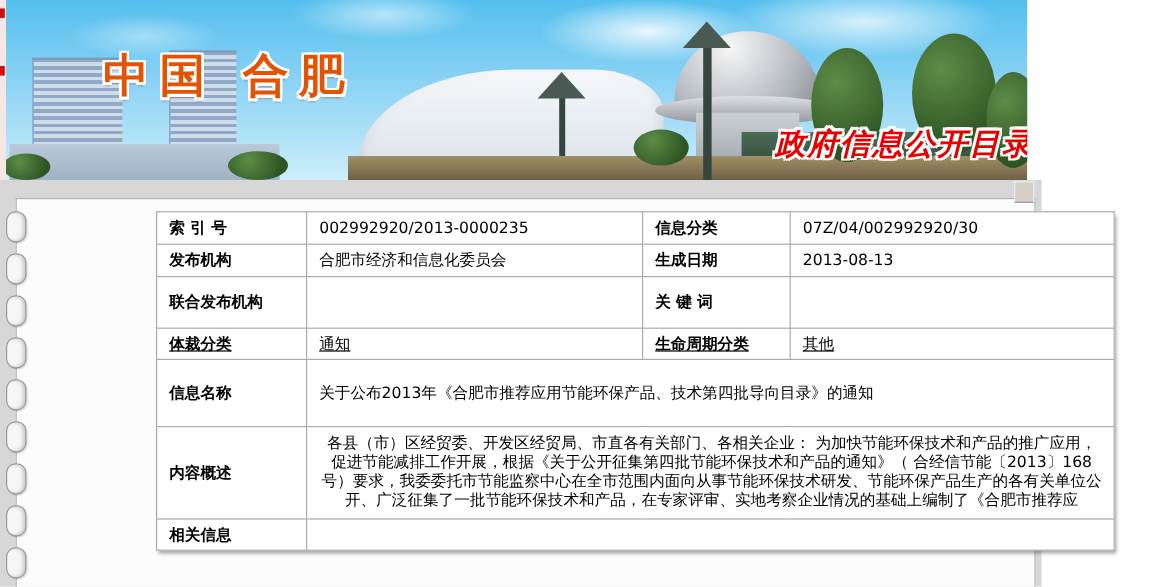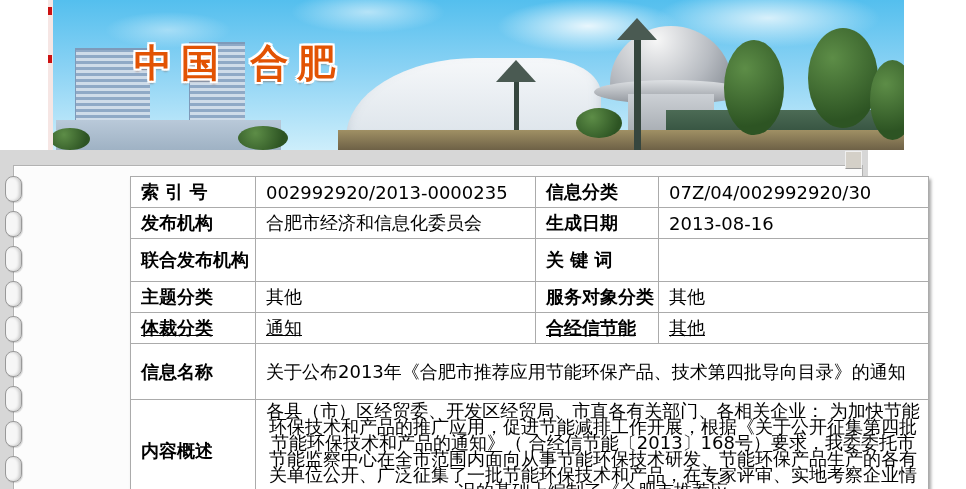--- a/index.html
+++ b/index.html
@@ -1,20 +1,20 @@
 <!DOCTYPE html>
 <html><head>
 <meta charset="utf-8">
 <style>
   * { margin:0; padding:0; box-sizing:border-box; }
   html,body { width:966px; height:489px; overflow:hidden; background:#fff;
     font-family:"DejaVu Sans","Liberation Sans",sans-serif; }
 
   
-  .banner { position:relative; width:838px; height:150px; background:#8b5cf6;margin-left:48px; }
+  .banner { position:relative; width:838px; height:150px; background:#8b5cf6; }
   .banner-photo { position:absolute; left:0; top:0; width:856px; height:150px; overflow:hidden;
     background:
       radial-gradient(ellipse 130px 38px at 540px 26px, rgba(255,255,255,.85), rgba(255,255,255,0) 70%),
       radial-gradient(ellipse 160px 42px at 720px 18px, rgba(255,255,255,.75), rgba(255,255,255,0) 70%),
       radial-gradient(ellipse 110px 30px at 320px 12px, rgba(255,255,255,.55), rgba(255,255,255,0) 70%),
       radial-gradient(ellipse 90px 26px at 120px 30px, rgba(255,255,255,.4), rgba(255,255,255,0) 70%),
       linear-gradient(180deg,#54bfee 0%,#8ad2f4 45%,#cdeefb 100%); }
   .left-strip { position:absolute; left:0; top:0; width:5px; height:150px; background:#f6e6e4; }
   .flag-red { position:absolute; left:0; width:4px; height:8px; background:#cc1111; }
   .tower { position:absolute; background:repeating-linear-gradient(0deg,#8fa9c6 0 3px,#cfdce9 3px 6px);
@@ -61,21 +61,21 @@
     box-shadow:inset 1px 1px 0 #ffffff; }
   .scroll-nub { position:absolute; left:845px; top:1px; width:17px; height:18px;
     background:#d4d0c8; border:1px solid #efefef; border-bottom-color:#9a9a9a; }
   .ring { position:absolute; left:5px; width:17px; height:26px; background:#f6f6f6;
     border:1px solid #999; border-radius:8px; box-shadow:inset -2px 0 3px rgba(0,0,0,.18),1px 1px 1px rgba(0,0,0,.15); }
 
   
   table.meta { position:absolute; left:130px; top:26px; width:798px; border-collapse:collapse;
     background:#fff; border:1px solid #969696; box-shadow:2px 3px 3px rgba(0,0,0,.35);
     table-layout:fixed; }
-  table.meta td { border:1px solid #ababab; font-size:18px; color:#000;
+  table.meta td { border:1px solid #ababab; font-size:13px; color:#000;
     padding:3px 8px 3px 10px; vertical-align:middle; overflow:hidden; }
   td.lbl { font-weight:bold; font-size:14px; padding-left:18px; white-space:nowrap; }
   td.summary { line-height:16px; padding:6px 10px; vertical-align:middle;text-align:center; }
 </style>
 </head>
 <body>
 
 <div class="banner">
   <div class="banner-photo">
 
@@ -97,20 +97,21 @@
     <div class="tree" style="left:822px; top:60px; width:45px; height:80px;"></div>
     <div class="tree" style="left:528px; top:108px; width:46px; height:30px;"></div>
     <div class="post" style="left:586px; top:40px; width:7px; height:110px;"></div>
     <div class="post-cup" style="left:569px; top:18px;"></div>
     <div class="left-strip">
       <div class="flag-red" style="top:7px;"></div>
       <div class="flag-red" style="top:55px;"></div>
     </div>
 
     <div class="site-title">中国 合肥</div>
+    <div class="section-title">政府信息公开目录</div>
   </div>
 </div>
 
 <div class="content">
   <div class="mat"></div>
   <div class="sheet"></div>
   <div class="scroll-nub"></div>
 
   <div class="ring" style="top:26px;"></div>
   <div class="ring" style="top:61px;"></div>
@@ -133,38 +134,32 @@
         <tr style="height:27px;">
       <td class="lbl">索 引 号</td>
       <td>002992920/2013-0000235</td>
       <td class="lbl">信息分类</td>
       <td>07Z/04/002992920/30</td>
     </tr>
     <tr style="height:27px;padding-left:17px;">
       <td class="lbl">发布机构</td>
       <td>合肥市经济和信息化委员会</td>
       <td class="lbl">生成日期</td>
-      <td>2013-08-16</td>
+      <td>2013-08-13</td>
     </tr>
     <tr style="height:43px;">
       <td class="lbl">联合发布机构</td>
       <td></td>
       <td class="lbl">关 键 词</td>
       <td></td>
     </tr>
-    <tr style="height:26px;">
-      <td class="lbl">主题分类</td>
-      <td>其他</td>
-      <td class="lbl">服务对象分类</td>
-      <td>其他</td>
-    </tr>
     <tr style="height:26px;text-decoration:underline;">
       <td class="lbl">体裁分类</td>
       <td>通知</td>
-      <td class="lbl">合经信节能</td>
+      <td class="lbl">生命周期分类</td>
       <td>其他</td>
     </tr>
     <tr style="height:56px;">
       <td class="lbl">信息名称</td>
       <td colspan="3">关于公布2013年《合肥市推荐应用节能环保产品、技术第四批导向目录》的通知</td>
     </tr>
     <tr style="height:77px;">
       <td class="lbl">内容概述</td>
       <td colspan="3" class="summary">各县（市）区经贸委、开发区经贸局、市直各有关部门、各相关企业：  为加快节能环保技术和产品的推广应用，促进节能减排工作开展，根据《关于公开征集第四批节能环保技术和产品的通知》（ 合经信节能〔2013〕168号）要求，我委委托市节能监察中心在全市范围内面向从事节能环保技术研发、节能环保产品生产的各有关单位公开、广泛征集了一批节能环保技术和产品，在专家评审、实地考察企业情况的基础上编制了《合肥市推荐应</td>
     </tr>

